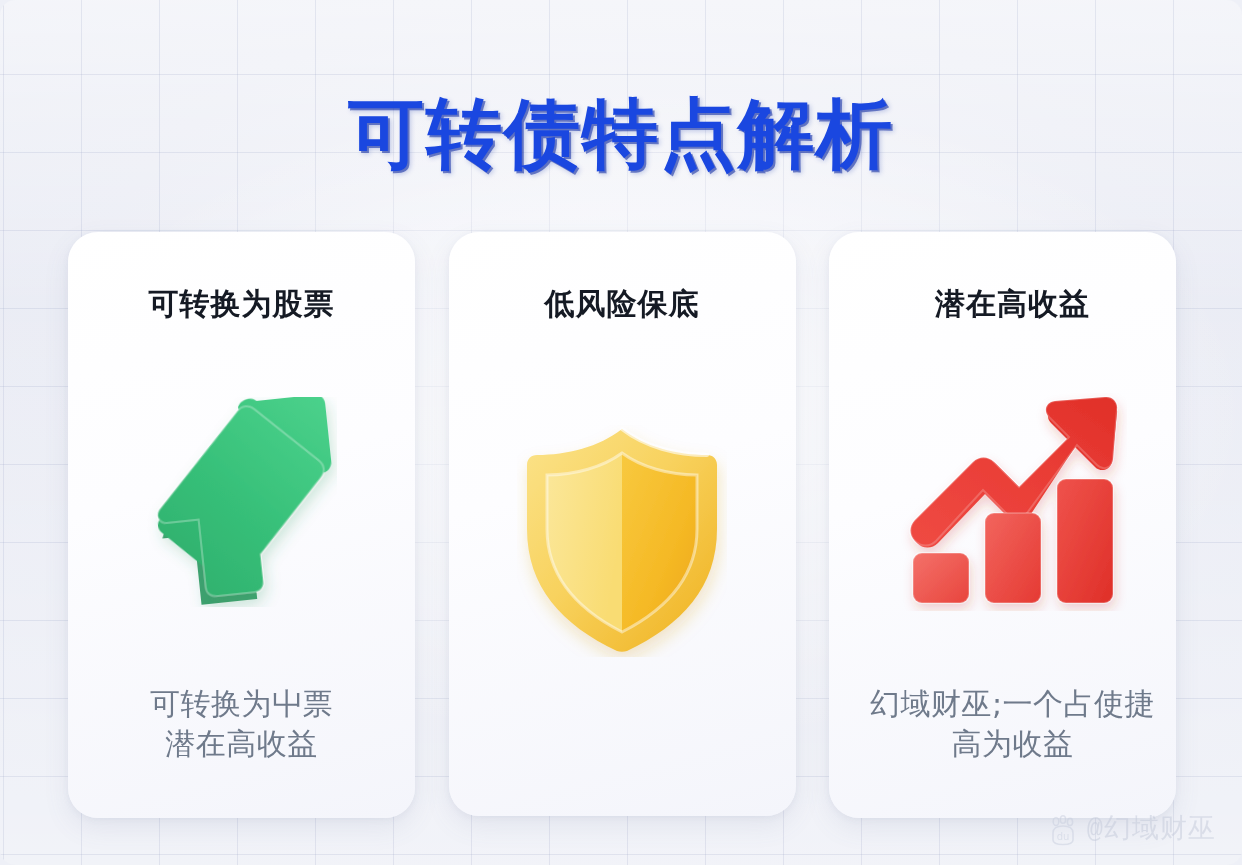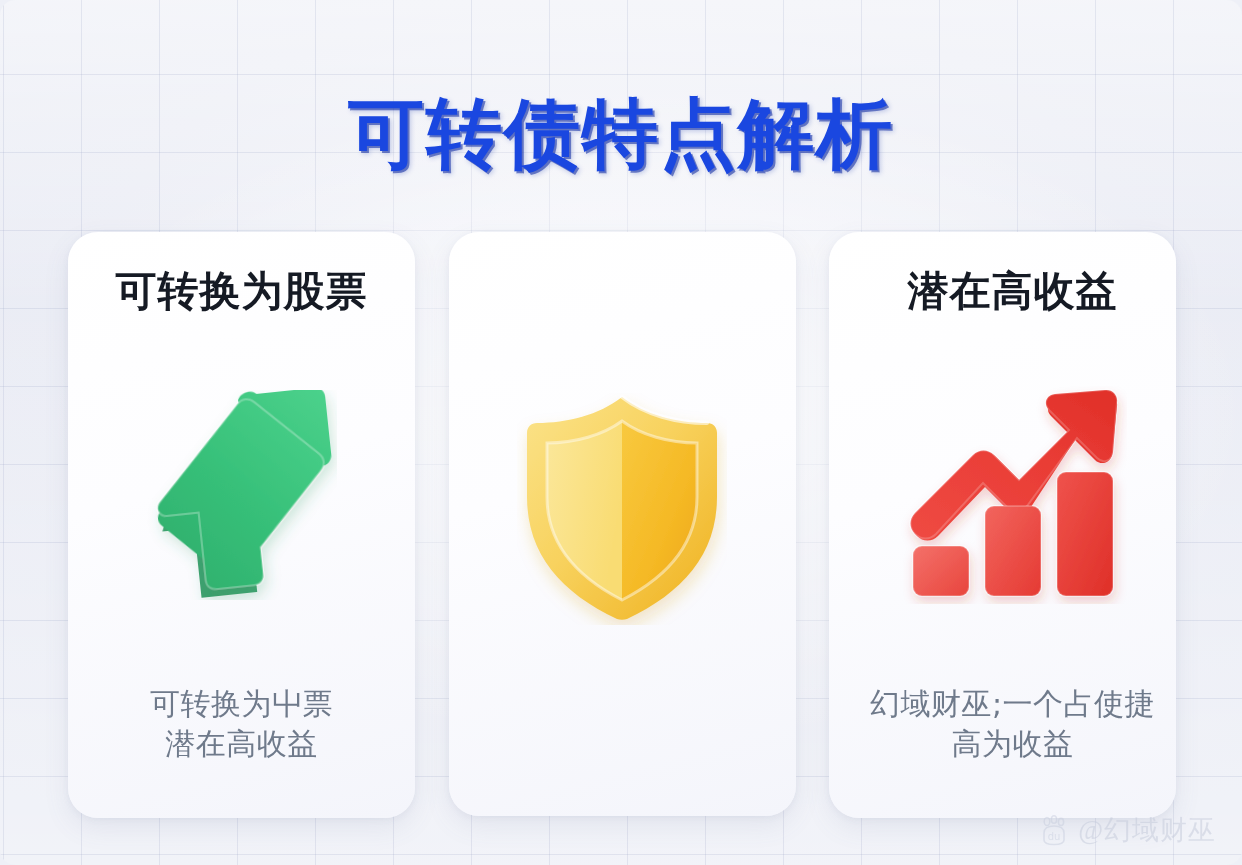--- a/index.html
+++ b/index.html
@@ -86,27 +86,28 @@
     display: flex;
     flex-direction: column;
     align-items: center;
     box-sizing: border-box;
     padding-top: 34px;
   }
   .card-2 { height: 584px; }
   .card-3 { height: 586px; padding-left: 20px; }
 
   .card-title {
-    font-size: 41px;
+    font-size: 30px;
     line-height: 50px;
     font-weight: 700;
     color: #151a24;
     letter-spacing: 1px;
     font-family: "DejaVu Sans", "Liberation Sans", sans-serif;
     white-space: nowrap;
+    margin-top: 13px;
   }
 
   
   .icon-wrap {
     flex: 1 1 auto;
     width: 100%;
     display: flex;
     align-items: center;
     justify-content: center;
     margin-top: -10px;
@@ -133,21 +134,21 @@
     display: flex;
     align-items: center;
     gap: 7px;
     opacity: 0.5;
   }
   .wm-paw { display: block; }
   .wm-text {
     font-size: 27px;
     line-height: 30px;
     color: #c4cada;
-    font-family: Liberation Serif, serif;
+    font-family: Liberation Mono, monospace;
     white-space: nowrap;
     letter-spacing: 1px;
   }
 </style>
 </head>
 <body>
 
 <div class="stage">
 
   <div class="grid-bg"></div>
@@ -202,20 +203,21 @@
         </svg>
       </div>
 
       <div class="card-body">
         <span class="ln">可转换为屮票</span>
         <span class="ln">潜在高收益</span>
       </div>
     </div>
 
     <div class="card card-2">
+      <div class="card-title">低风险保底</div>
 
       <div class="icon-wrap">
         <svg class="icon-svg" width="210" height="232" viewBox="0 0 210 232">
           <defs>
             <linearGradient id="g-shield-outer" x1="0" y1="0" x2="1" y2="1">
               <stop offset="0%" stop-color="#fbe38a"></stop>
               <stop offset="45%" stop-color="#f8d25e"></stop>
               <stop offset="100%" stop-color="#efb01c"></stop>
             </linearGradient>
             <linearGradient id="g-shield-left" x1="0" y1="0" x2="1" y2="0.4">

